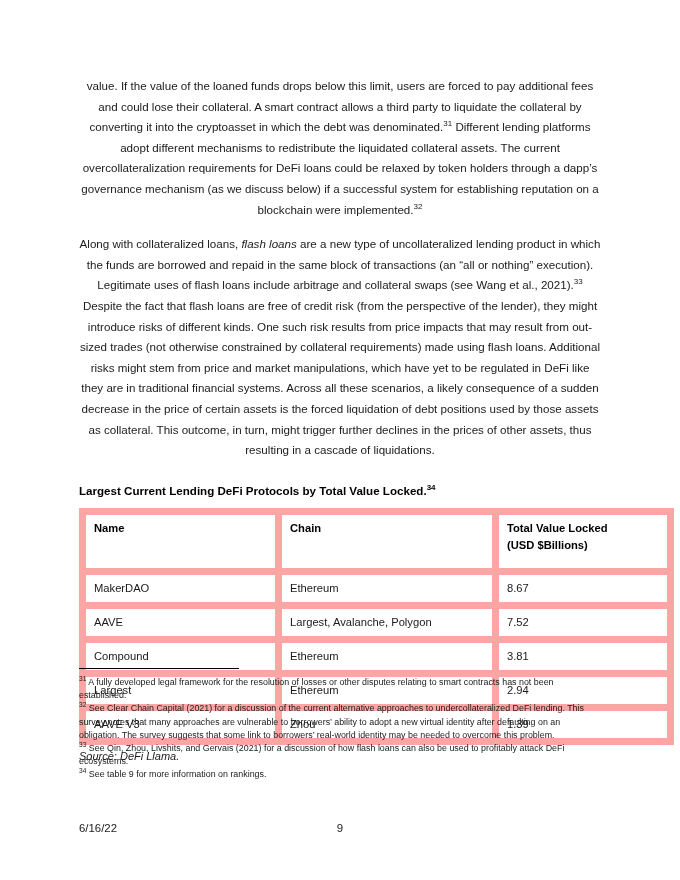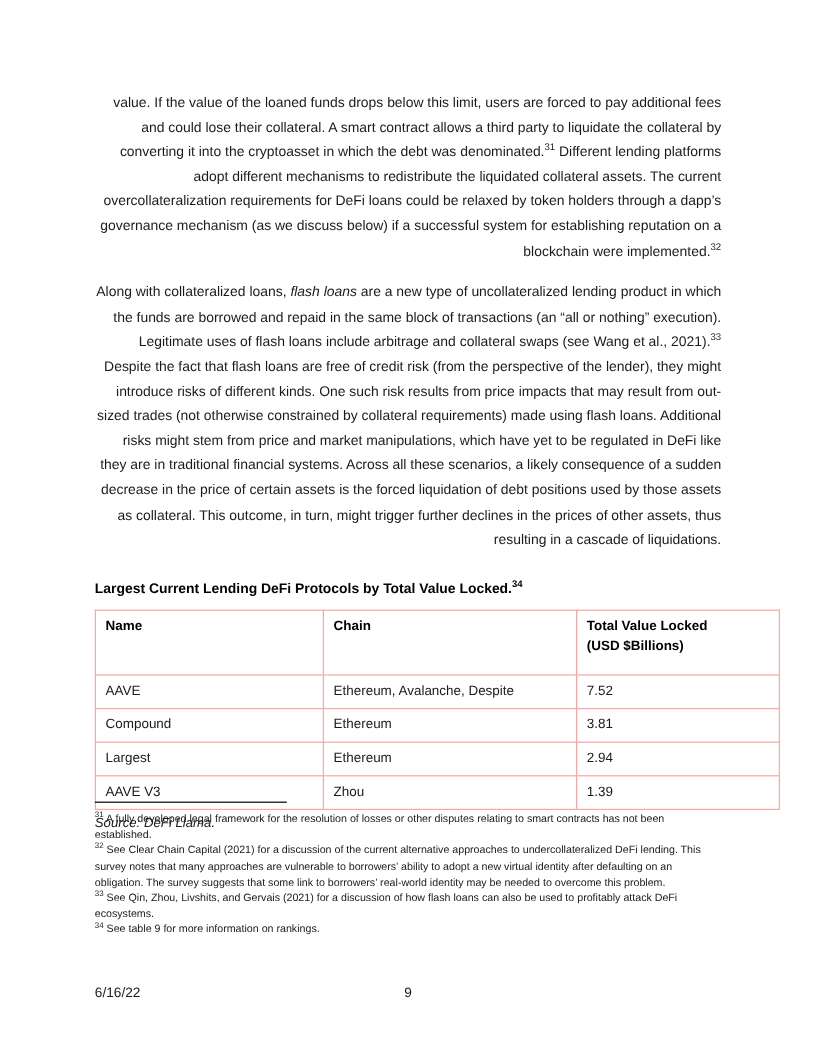--- a/index.html
+++ b/index.html
@@ -26,21 +26,21 @@
   .content {
     position: absolute;
     left: 79px;
     top: 76px;
     width: 522px;
   }
   p.body-par {
     margin: 0 0 14px 0;
     font-size: 11.6px;
     line-height: 20.6px;
-    text-align: right;
+    text-align: center;
     color: #1a1a1a;
   }
   .italic { font-style: italic; }
   sup {
     font-size: 8px;
     vertical-align: super;
     line-height: 0;
   }
   .table-heading {
     margin: 22px 0 9px 0;
@@ -48,21 +48,21 @@
     font-weight: bold;
     line-height: 16px;
     color: #000000;
   }
   table.tvl-table {
     border-collapse: collapse;
     width: 522px;
     table-layout: fixed;
   }
   table.tvl-table td, table.tvl-table th {
-    border: 1px solid #fca5a5;
+    border: 7px solid #fca5a5;
     padding: 5px 7px 5px 8px;
     font-size: 11.2px;
     line-height: 17px;
     text-align: left;
     vertical-align: top;
     color: #1a1a1a;
   }
   table.tvl-table th {
     font-weight: bold;
     color: #000000;
@@ -146,22 +146,27 @@
           <th class="col-name">Name</th>
           <th class="col-chain">Chain</th>
           <th class="col-tvl">
             <div>Total Value Locked</div>
             <div>(USD $Billions)</div>
           </th>
         </tr>
       </thead>
       <tbody id="table-body">
           <tr>
+            <td class="col-name">MakerDAO</td>
+            <td class="col-chain">Ethereum</td>
+            <td class="col-tvl">8.67</td>
+          </tr>
+          <tr>
             <td class="col-name">AAVE</td>
-            <td class="col-chain">Ethereum, Avalanche, Despite</td>
+            <td class="col-chain">Largest, Avalanche, Polygon</td>
             <td class="col-tvl">7.52</td>
           </tr>
           <tr>
             <td class="col-name">Compound</td>
             <td class="col-chain">Ethereum</td>
             <td class="col-tvl">3.81</td>
           </tr>
           <tr>
             <td class="col-name">Largest</td>
             <td class="col-chain">Ethereum</td>

